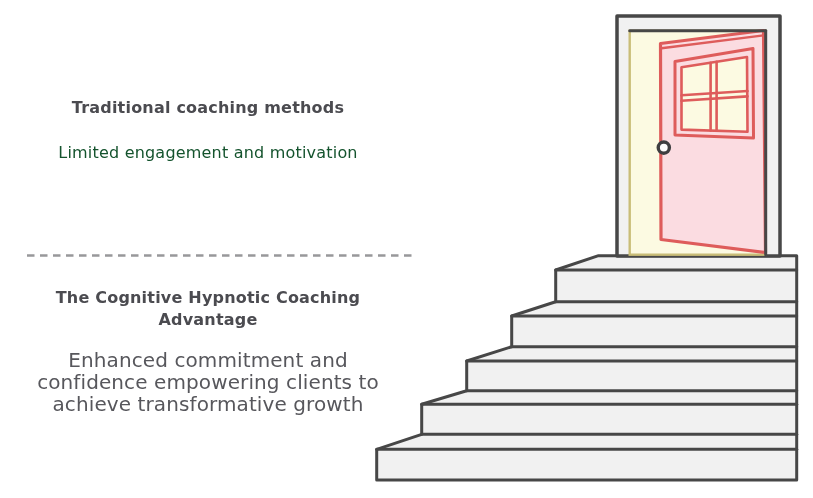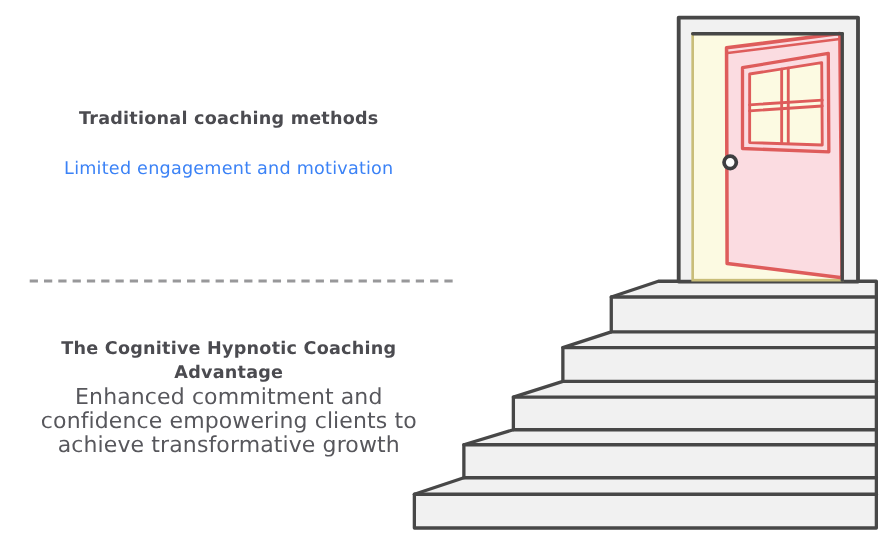--- a/index.html
+++ b/index.html
@@ -32,26 +32,26 @@
     line-height: 22px;
     letter-spacing: 0.2px;
     color: #4b4b50;
   }
   .before-title { top: 97px; }
   .before-desc {
     position: absolute; left: 0; top: 142px; width: 404px;
     font-size: 16px; font-weight: 400;
     line-height: 22px;
     letter-spacing: 0.2px;
-    color: #3b82f6;
+    color: #14532d;
   }
   .after-title {
     top: 287px;
   }
-  .after-title .inner { display: inline-block; max-width: 340px; margin-top: 19px; }
+  .after-title .inner { display: inline-block; max-width: 340px; }
   .after-desc {
     position: absolute; left: 0; top: 349px; width: 404px;
     font-size: 20px; font-weight: 400;
     line-height: 22px;
     letter-spacing: 0.1px;
     color: #57575c;
   }
   .after-desc .inner { display: inline-block; max-width: 358px; }
   .divider-svg {
     position: absolute; left: 19px; top: 252px;

